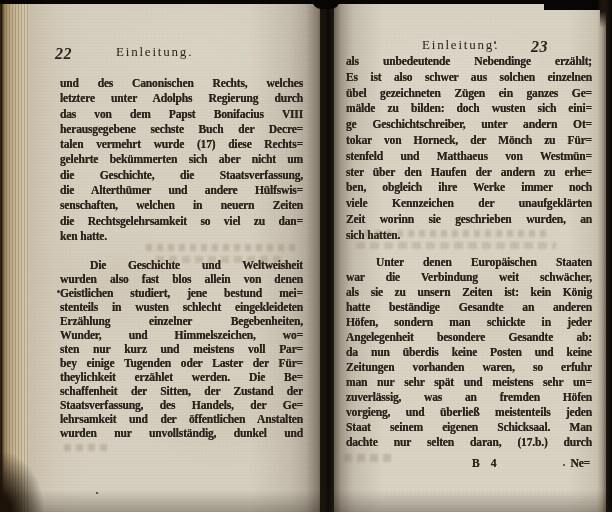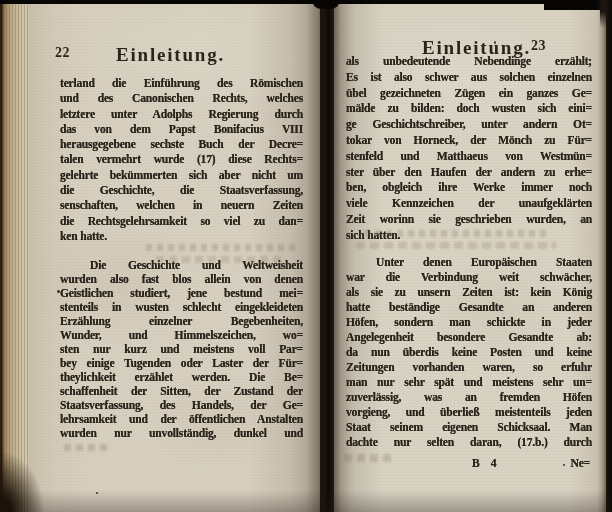--- a/index.html
+++ b/index.html
@@ -20,22 +20,22 @@
   .page-right{left:334px;width:272px;
     background:
       radial-gradient(ellipse 140px 90px at 45% 14%, rgba(255,255,248,0.10), transparent 70%),
       radial-gradient(ellipse 110px 80px at 60% 60%, rgba(125,103,72,0.07), transparent 70%),
       repeating-linear-gradient(0deg, rgba(120,100,75,0.035) 0 1px, transparent 1px 3px),
       repeating-linear-gradient(90deg, rgba(120,100,75,0.03) 0 1px, transparent 1px 4px),
       linear-gradient(90deg, rgba(48,38,26,0.34), rgba(70,55,38,0.12) 8%, rgba(0,0,0,0) 18%,
         rgba(0,0,0,0) 86%, rgba(120,100,70,0.12) 95%, rgba(95,78,54,0.20)),
       #d9d3c4;}
   
-  .pagenum{position:absolute;font-size:14px;font-weight:700;letter-spacing:0.5px;}
-  .runhead{position:absolute;font-size:19px;font-weight:700;letter-spacing:1.8px;}
+  .pagenum{position:absolute;font-size:16px;font-weight:700;letter-spacing:0.5px;font-style:italic;}
+  .runhead{position:absolute;font-size:13px;font-weight:400;letter-spacing:1.8px;}
   .page-left .pagenum{left:29px;top:41px;}
   .page-left .runhead{left:90px;top:40px;}
   .page-right .runhead{left:88px;top:33px;}
   .page-right .pagenum{left:197px;top:34px;}
   
   .textblock{position:absolute;font-size:11.6px;font-weight:700;letter-spacing:-0.2px;
              text-shadow:0 0 0.6px rgba(43,36,28,0.85);}
   .page-left .textblock{left:34px;top:72px;width:243px;}
   .page-right .textblock{left:12px;top:50px;width:246px;}
   .para{margin:0;}
@@ -101,28 +101,28 @@
 <body>
 
 <div class="stage">
 
   <div class="page page-left">
     <span class="pagenum">22</span>
     <span class="runhead">Einleitung.</span>
 
     <div class="textblock">
       <div class="para pl1">
-        <div class="line">terland die Einführung des Römischen</div>
         <div class="line">und des Canonischen Rechts, welches</div>
         <div class="line">letztere unter Adolphs Regierung durch</div>
         <div class="line">das von dem Papst Bonifacius VIII</div>
         <div class="line">herausgegebene sechste Buch der Decre=</div>
         <div class="line">talen vermehrt wurde (17) diese Rechts=</div>
         <div class="line">gelehrte bekümmerten sich aber nicht um</div>
         <div class="line">die Geschichte, die Staatsverfassung,</div>
+        <div class="line">die Alterthümer und andere Hülfswis=</div>
         <div class="line">senschaften, welchen in neuern Zeiten</div>
         <div class="line">die Rechtsgelehrsamkeit so viel zu dan=</div>
         <div class="line end">ken hatte.</div>
       </div>
       <div class="para pl2">
         <div class="line indent">Die Geschichte und Weltweisheit</div>
         <div class="line">wurden also fast blos allein von denen</div>
         <div class="line">Geistlichen studiert, jene bestund mei=</div>
         <div class="line">stenteils in wusten schlecht eingekleideten</div>
         <div class="line">Erzählung einzelner Begebenheiten,</div>

